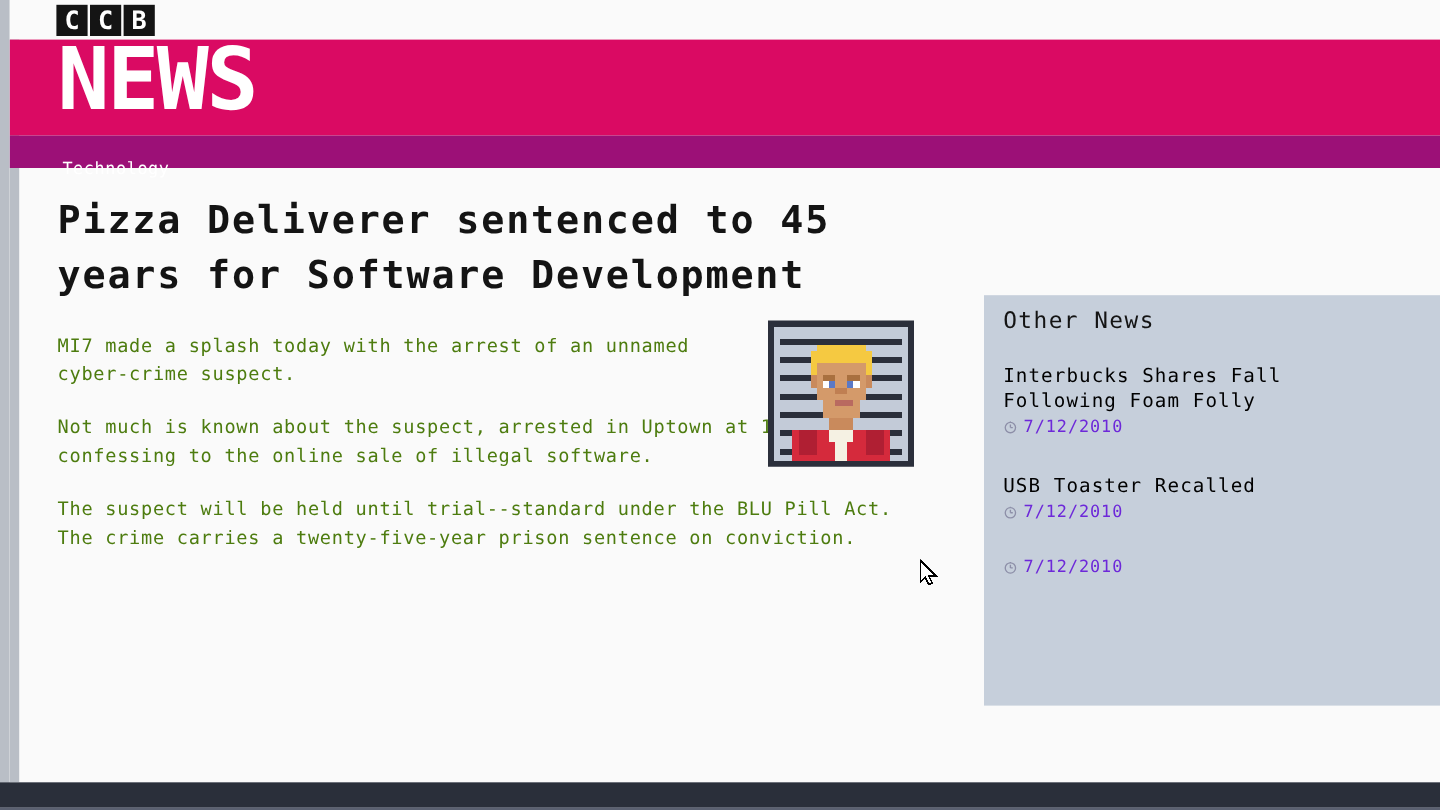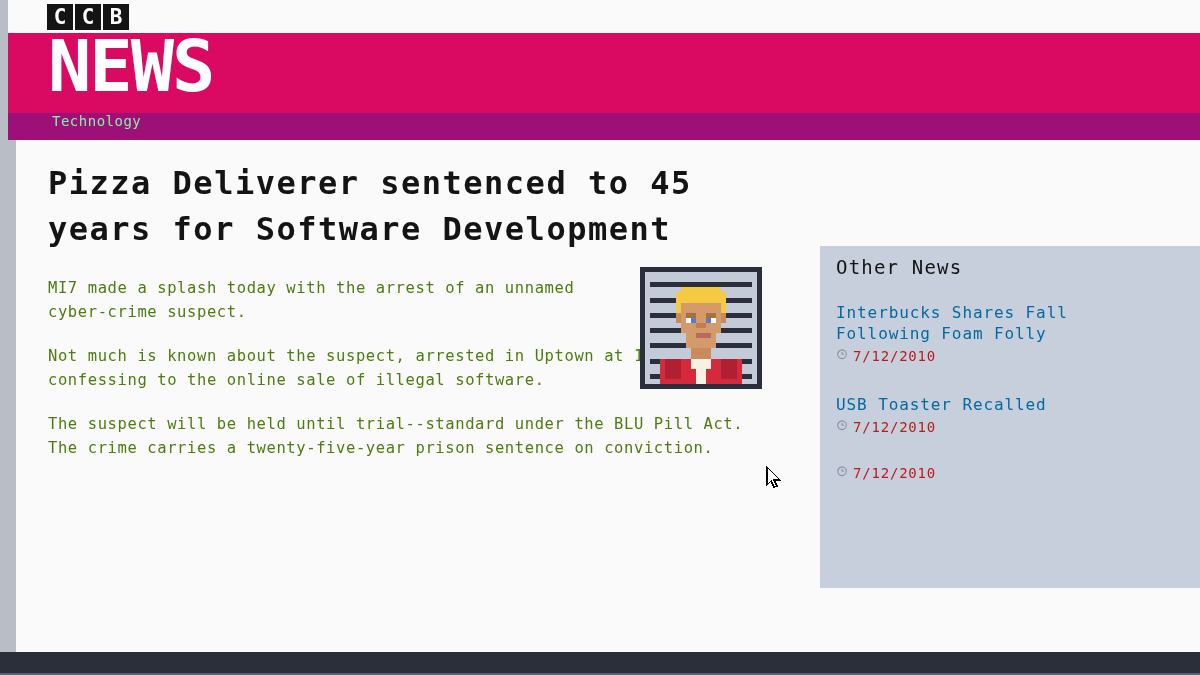--- a/index.html
+++ b/index.html
@@ -94,22 +94,22 @@
     position: absolute;
     left: 0;
     top: 113px;
     width: 1192px;
     height: 27px;
     background: #9c1077;
   }
   #section-label {
     position: absolute;
     left: 44px;
-    top: 0;
-    color: #86efac;
+    top: 20px;
+    color: #ffffff;
     font-family: "DejaVu Sans Mono", monospace;
     font-size: 14px;
     letter-spacing: 0.5px;
   }
 
   
   #article {
     position: absolute;
     left: 40px;
     top: 160px;
@@ -174,35 +174,35 @@
     letter-spacing: 1.2px;
   }
   #sidebar-list {
     position: absolute;
     left: 16px;
     top: 56px;
     width: 340px;
   }
   .news-item { margin-bottom: 30px; }
   .news-item-title {
-    color: #0369a1;
+    color: #000000;
     font-family: "DejaVu Sans Mono", monospace;
     font-size: 16px;
     line-height: 21px;
     letter-spacing: 0.9px;
     font-weight: normal;
     margin: 0;
     width: 330px;
   }
   .news-item-meta {
     margin-top: 4px;
     display: flex;
-    align-items: flex-start;
+    align-items: center;
     gap: 5px;
-    color: #b91c1c;
+    color: #6d28d9;
     font-family: "DejaVu Sans Mono", monospace;
     font-size: 14px;
     letter-spacing: 0.8px;
   }
   .clock-icon {
     display: inline-block;
     width: 12px;
     height: 12px;
     position: relative;
     flex: 0 0 auto;

